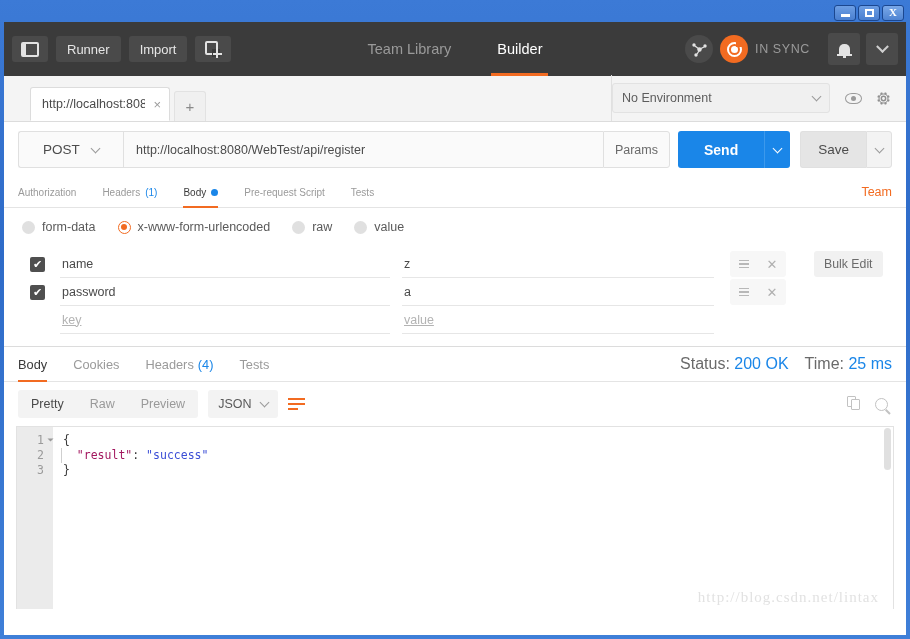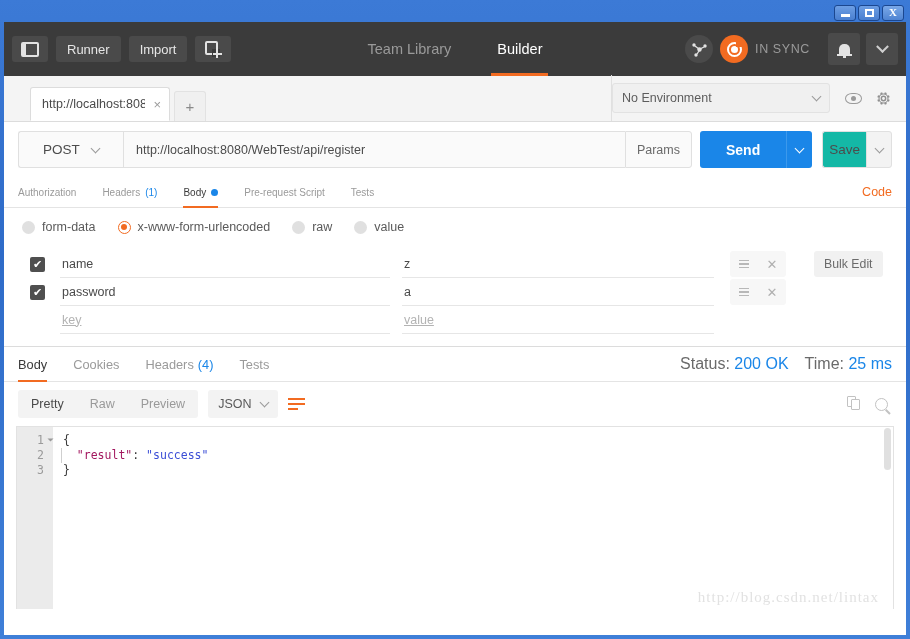--- a/index.html
+++ b/index.html
@@ -187,22 +187,22 @@
     color:#fff; font-size:14px; font-weight:bold; padding: 0 26px;
     margin-left: 8px;
   }
   #send-caret {
     height: 37px; width: 26px; background:#1a86e8; border-left:1px solid #3c99ec;
     border-radius:0 3px 3px 0; display:flex; align-items:center; justify-content:center;
     margin-right: 10px;
   }
   .caret-w { width:7px; height:7px; border-right:1.6px solid #fff; border-bottom:1.6px solid #fff; transform:rotate(45deg); margin-bottom:3px; }
   #save-btn {
-    height: 37px; background:#14b8a6; border:1px solid #e0e0e0; border-right:none;
-    border-radius:3px 0 0 3px; display:flex; align-items:center; padding: 0 6px;
+    height: 37px; background:#e5e5e5; border:1px solid #e0e0e0; border-right:none;
+    border-radius:3px 0 0 3px; display:flex; align-items:center; padding: 0 17px;
     font-size: 13.5px; color:#4c4c4c;
   }
   #save-caret {
     height:37px; width:26px; background:#f3f3f3; border:1px solid #e0e0e0;
     border-radius:0 3px 3px 0; display:flex; align-items:center; justify-content:center;
   }
 
   
   #reqtabs {
     height: 31px; display:flex; align-items:flex-end;
@@ -462,21 +462,21 @@
         <span>Body</span>
         <span class="blue-dot"></span>
       </div>
       <div class="rt">
         <span>Pre-request Script</span>
       </div>
       <div class="rt">
         <span>Tests</span>
       </div>
       <div id="code-link">
-        <span>Code</span>
+        <span>Team</span>
       </div>
     </div>
 
     <div id="bodytypes">
       <div class="radio-opt">
         <span class="radio"></span>
         <span>form-data</span>
       </div>
       <div class="radio-opt">
         <span class="radio on">

